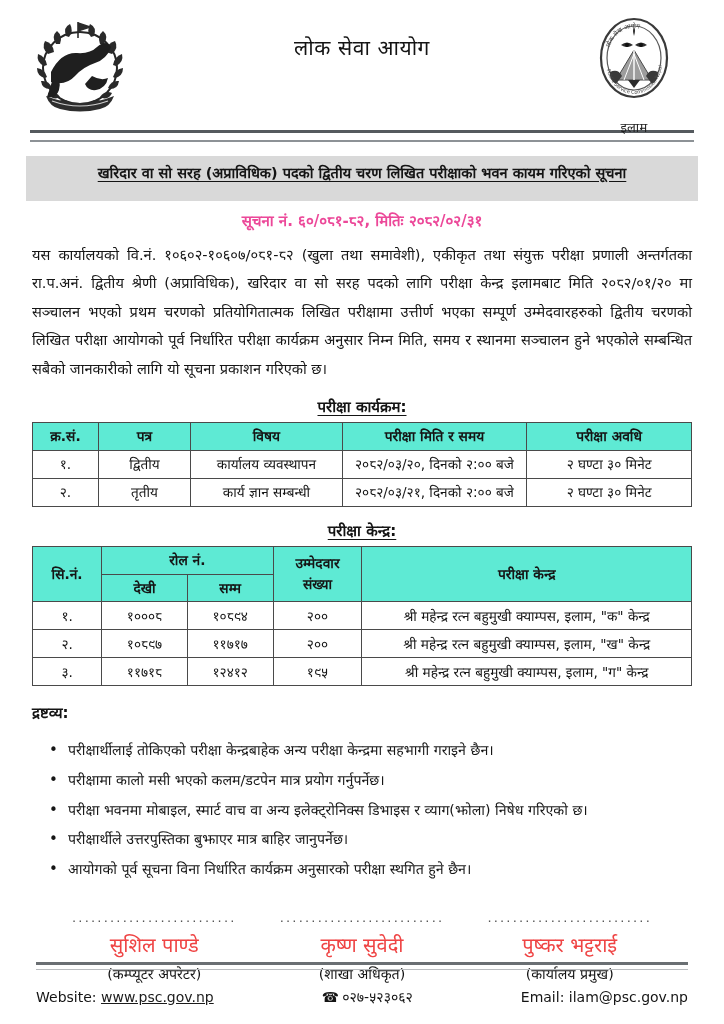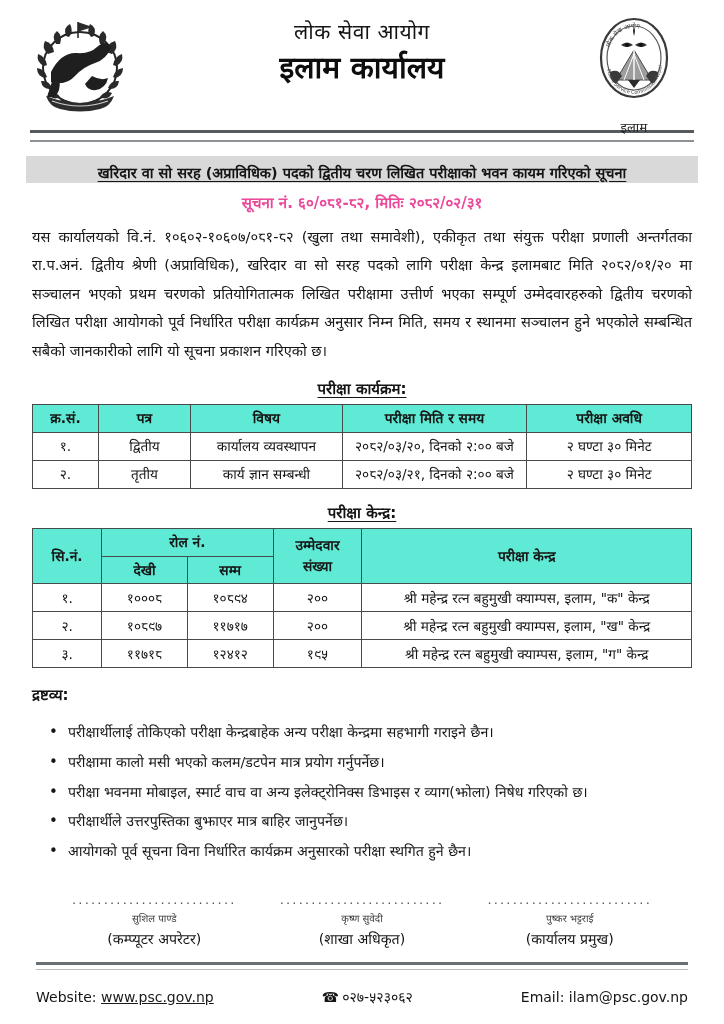--- a/index.html
+++ b/index.html
@@ -19,21 +19,21 @@
     margin: 0 auto;
     background: #ffffff;
     box-sizing: border-box;
     overflow: hidden;
   }
 
   
   .header {
     position: relative;
     height: 126px;
-    padding: 0 30px;
+    padding: 16px 30px;
     box-sizing: border-box;
   }
   .emblem-left {
     position: absolute;
     left: 34px;
     top: 16px;
     width: 92px;
     height: 100px;
   }
   .emblem-right {
@@ -79,21 +79,21 @@
     height: 7px;
     border-top: 3px solid #555a5e;
     border-bottom: 2px solid #8d9296;
   }
 
   
   .banner {
     margin: 14px 26px 0 26px;
     background: #d9d9d9;
     text-align: center;
-    padding: 6px 8px 1px 8px;
+    padding: 6px 8px 19px 8px;
   }
   .banner-text {
     font-size: 14.5px;
     font-weight: bold;
     text-decoration: underline;
     text-underline-offset: 3px;
     color: #141414;
   }
   .notice-no {
     text-align: center;
@@ -206,22 +206,22 @@
     width: 33%;
   }
   .sig-dots {
     font-size: 13px;
     letter-spacing: 2.2px;
     color: #555;
     margin-bottom: 3px;
     user-select: none;
   }
   .sig-name {
-    font-size: 10px;
-    color: #404040;
+    font-size: 20px;
+    color: #ef4444;
     line-height: 1.7;
   }
   .sig-role {
     font-size: 14.2px;
     color: #141414;
     line-height: 1.7;
   }
 
   
   .footer-rule {
@@ -296,21 +296,20 @@
         <path d="M20 58 q8 6 5 16 q-3 9 -12 7 q4 -11 7 -23 z" fill="#1f1f1f"></path>
         <path d="M58 60 q9 5 16 2 q-2 10 -12 12 q-8 1 -11 -6 z" fill="#1f1f1f"></path>
 
         <path d="M12 80 q34 14 68 0 q-4 11 -14 13 q-20 5 -40 0 q-10 -2 -14 -13 z" fill="#2e2e2e"></path>
         <path d="M18 85 q28 10 56 0" fill="none" stroke="#cfcfcf" stroke-width="1.1"></path>
       </svg>
     </div>
 
     <div class="header-titles">
       <div class="org-name">लोक सेवा आयोग</div>
-      <div class="office-name">इलाम कार्यालय</div>
     </div>
 
     <div class="emblem-right">
       <svg class="seal" viewBox="0 0 80 88" aria-hidden="true">
         <ellipse cx="40" cy="44" rx="33" ry="39" fill="#ffffff" stroke="#3a3a3a" stroke-width="2.2"></ellipse>
         <ellipse cx="40" cy="44" rx="27" ry="32" fill="#ffffff" stroke="#5a5a5a" stroke-width="1.2"></ellipse>
 
         <path d="M27 31 q6 -5 12 0 q-6 4 -12 0 z" fill="#2d2d2d"></path>
         <path d="M41 31 q6 -5 12 0 q-6 4 -12 0 z" fill="#2d2d2d"></path>
         <circle cx="33" cy="31" r="2" fill="#111"></circle>

